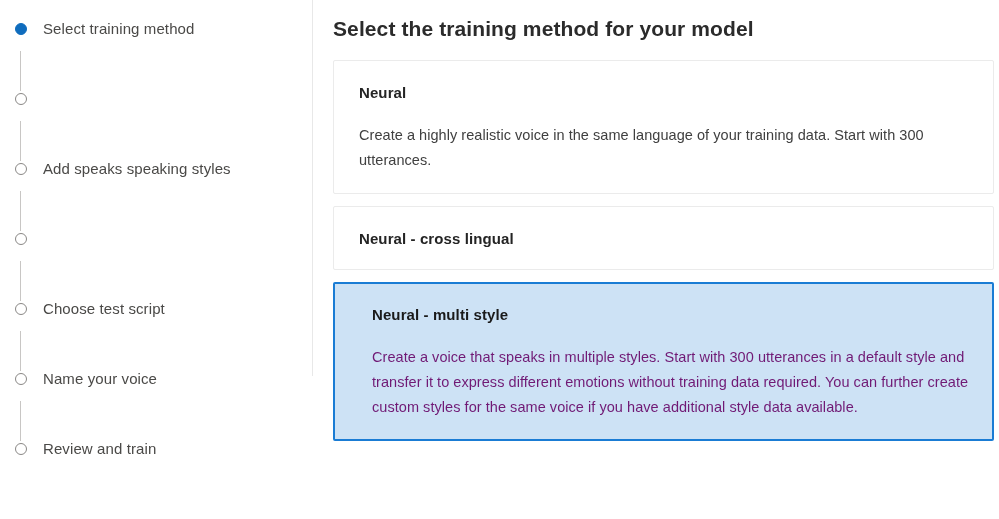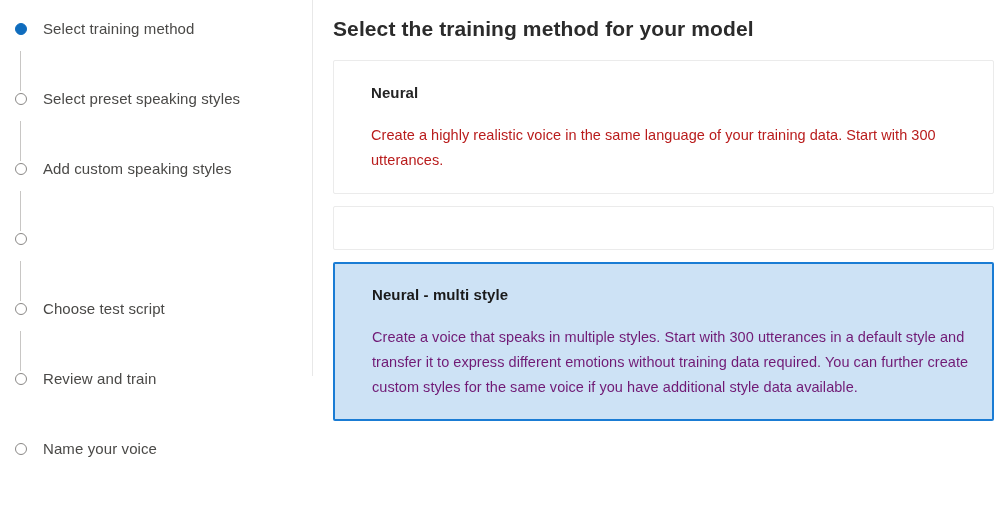--- a/index.html
+++ b/index.html
@@ -115,21 +115,21 @@
     margin-top: 17px;
   }
 
   .card {
     position: relative;
     box-sizing: border-box;
     width: 661px;
     border: 1px solid #ebebeb;
     background: #ffffff;
     border-radius: 2px;
-    padding: 22px 22px 20px 37px;
+    padding: 22px 22px 20px 25px;
     margin-bottom: 12px;
     cursor: pointer;
   }
 
   .card.selected {
     border: 2px solid #1a7cd4;
     background: #cde2f5;
     padding: 21px 21px 19px 37px;
   }
 
@@ -140,21 +140,21 @@
     font-weight: 700;
     color: #242424;
     letter-spacing: .1px;
   }
 
   .card-desc {
     margin: 0;
     padding-top: 20px;
     font-size: 14.5px;
     line-height: 25px;
-    color: #b91c1c;
+    color: #404040;
     letter-spacing: .05px;
     max-width: 606px;
   }
 
   .card.selected .card-title { color: #1a1a1a; }
   .card.selected .card-desc  { color: #701a75; max-width: 610px; }
 </style>
 </head>
 <body>
 
@@ -169,29 +169,28 @@
         </span>
         <span class="step-connector"></span>
         <span class="step-label">Select training method</span>
       </div>
 
       <div class="step">
         <span class="step-marker">
           <span class="step-dot"></span>
         </span>
         <span class="step-connector"></span>
-        <span class="step-label">Select preset speaking styles</span>
-      </div>
-
-      <div class="step">
-        <span class="step-marker">
-          <span class="step-dot"></span>
-        </span>
-        <span class="step-connector"></span>
-        <span class="step-label">Add custom speaking styles</span>
+      </div>
+
+      <div class="step">
+        <span class="step-marker">
+          <span class="step-dot"></span>
+        </span>
+        <span class="step-connector"></span>
+        <span class="step-label">Add speaks speaking styles</span>
       </div>
 
       <div class="step">
         <span class="step-marker">
           <span class="step-dot"></span>
         </span>
         <span class="step-connector"></span>
       </div>
 
       <div class="step">
@@ -199,47 +198,48 @@
           <span class="step-dot"></span>
         </span>
         <span class="step-connector"></span>
         <span class="step-label">Choose test script</span>
       </div>
 
       <div class="step">
         <span class="step-marker">
           <span class="step-dot"></span>
         </span>
+        <span class="step-connector"></span>
+        <span class="step-label">Name your voice</span>
+      </div>
+
+      <div class="step">
+        <span class="step-marker">
+          <span class="step-dot"></span>
+        </span>
 
         <span class="step-label">Review and train</span>
-      </div>
-
-      <div class="step">
-        <span class="step-marker">
-          <span class="step-dot"></span>
-        </span>
-        <span class="step-connector"></span>
-        <span class="step-label">Name your voice</span>
       </div>
 
     </nav>
   </aside>
 
   <section class="main">
 
     <h1 class="main-title">Select the training method for your model</h1>
 
     <div class="cards">
 
       <div class="card">
         <h2 class="card-title">Neural</h2>
         <p class="card-desc">Create a highly realistic voice in the same language of your training data. Start with 300 utterances.</p>
       </div>
 
       <div class="card">
+        <h2 class="card-title">Neural - cross lingual</h2>
       </div>
 
       <div class="card selected">
         <h2 class="card-title">Neural - multi style</h2>
         <p class="card-desc">Create a voice that speaks in multiple styles. Start with 300 utterances in a default style and transfer it to express different emotions without training data required. You can further create custom styles for the same voice if you have additional style data available.</p>
       </div>
 
     </div>
   </section>
 

